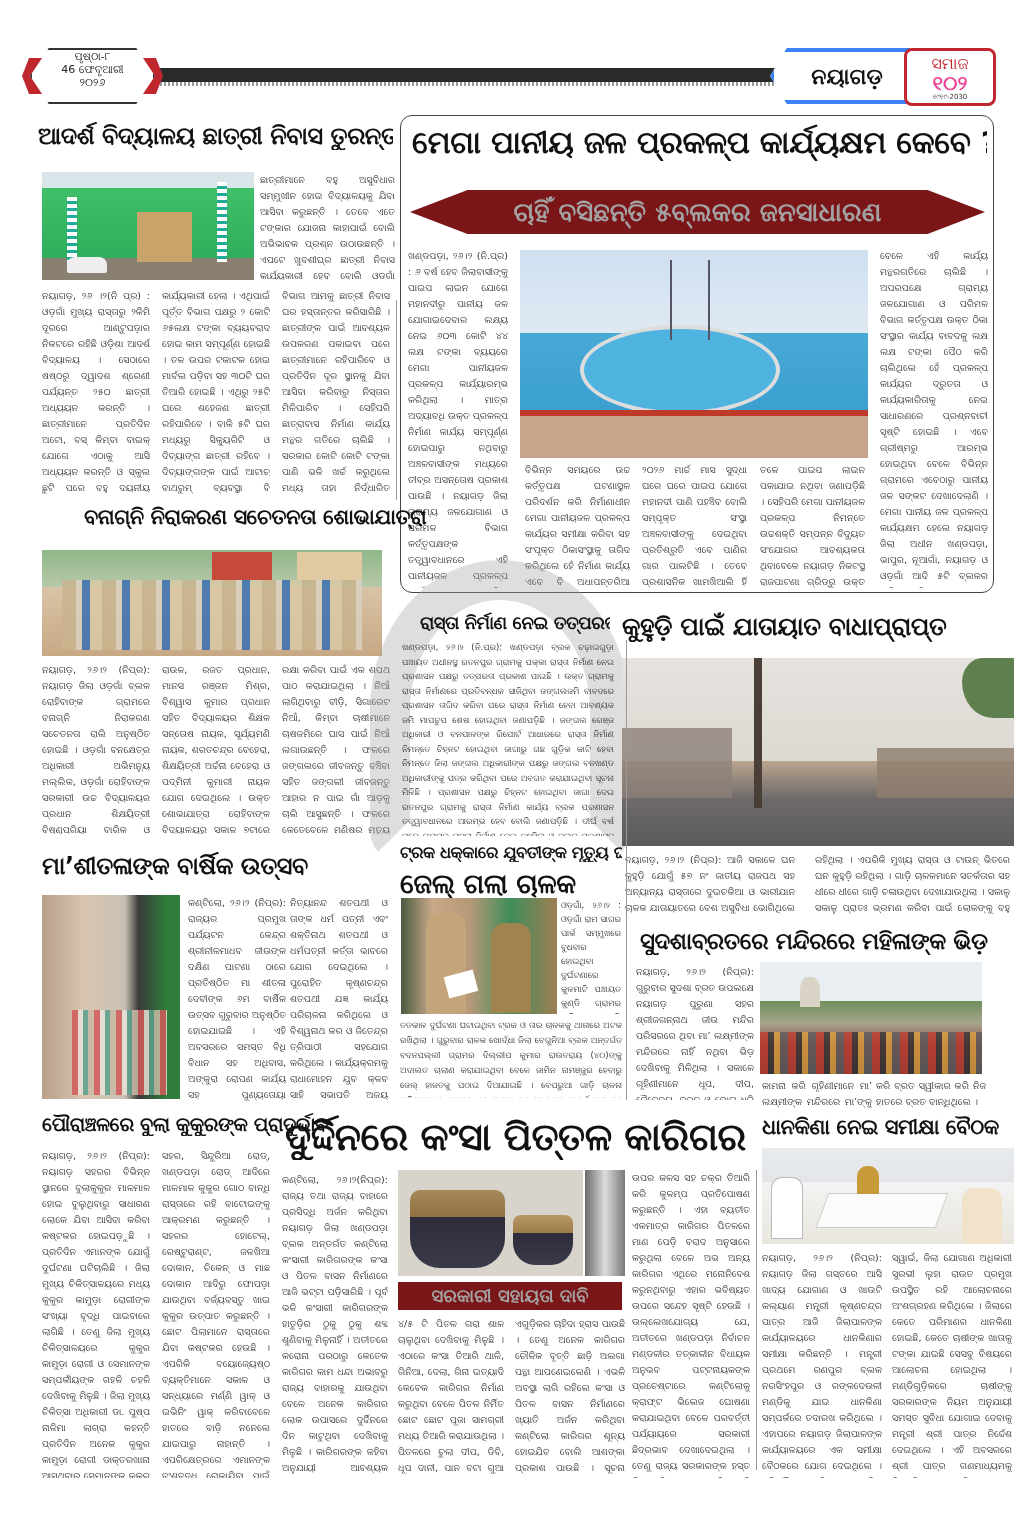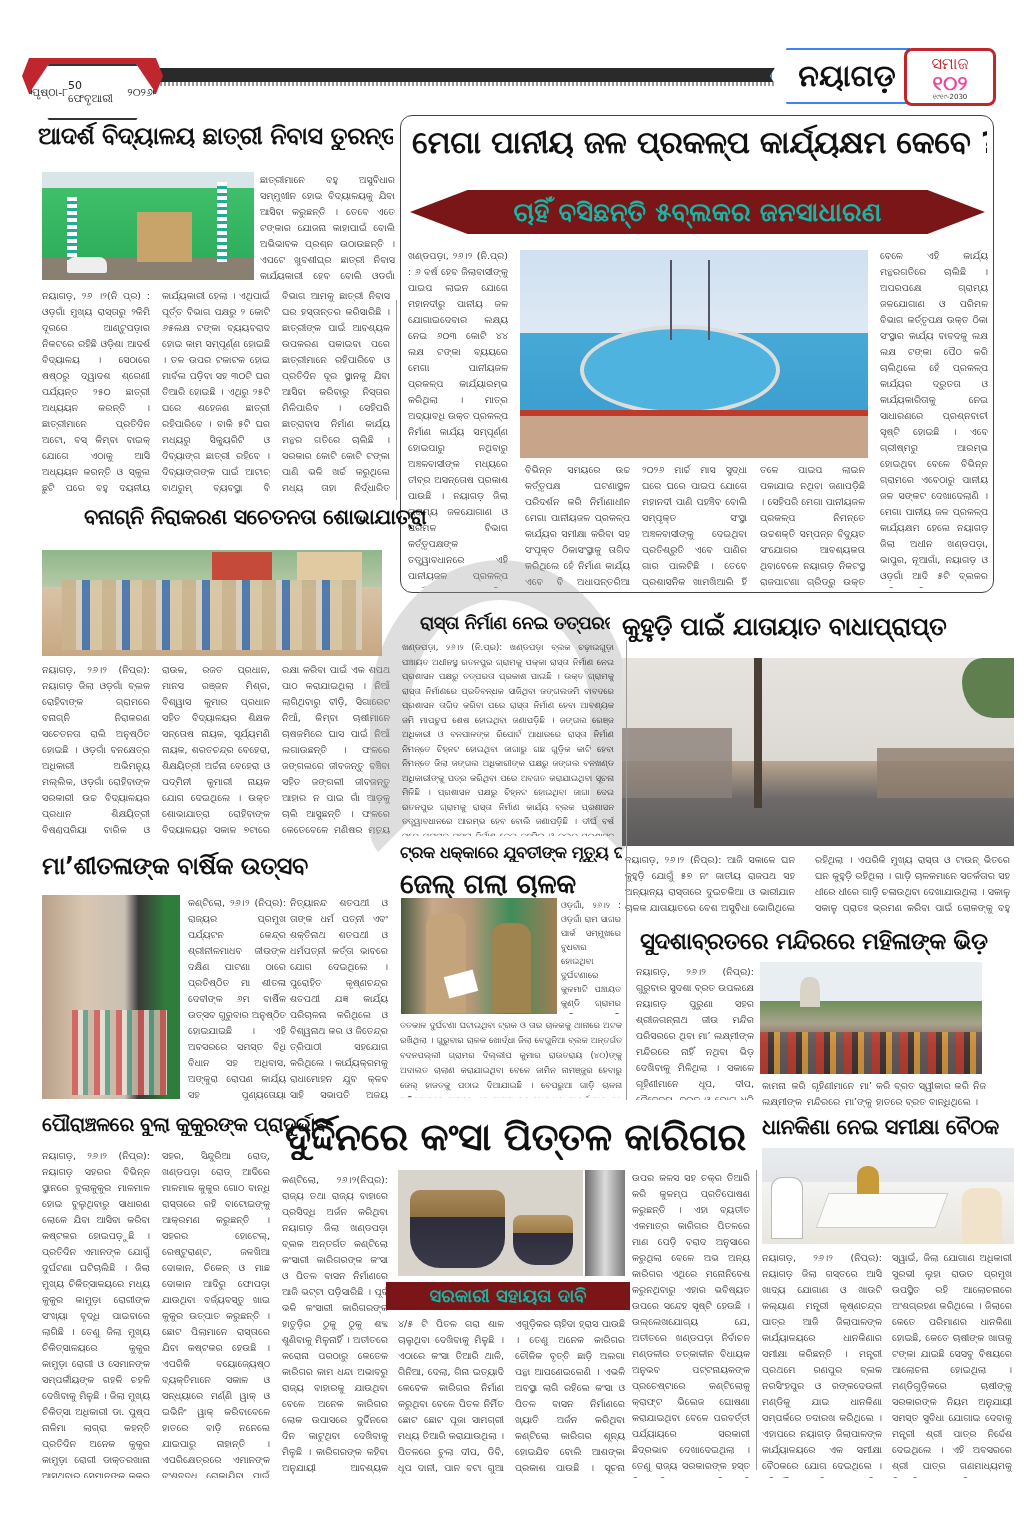--- a/index.html
+++ b/index.html
@@ -1,47 +1,47 @@
 <!DOCTYPE html>
 <html><head>
 <meta charset="utf-8">
 <style>
   * { box-sizing: border-box; margin: 0; padding: 0; }
   body { width: 1024px; height: 1520px; background: #ffffff; position: relative; overflow: hidden; font-family: "DejaVu Sans", sans-serif; color: #222; }
   .abs { position: absolute; }
   
   .hdr-bar { left: 80px; top: 68px; width: 700px; height: 14px; background: #2a2a2a; }
   .hdr-dots { left: 80px; top: 82px; width: 700px; height: 4px; background: repeating-linear-gradient(90deg,#999 0 2px,#fff 2px 4px); }
-  .page-badge { left: 30px; top: 48px; width: 125px; height: 56px; background:#fff; border:2px solid #333; clip-path: polygon(15% 0,85% 0,100% 50%,85% 100%,15% 100%,0 50%); display:flex; align-items:center; justify-content:center; font-size:11px; line-height:13px;margin-top:16px; }
+  .page-badge { left: 30px; top: 48px; width: 125px; height: 56px; background:#fff; border:2px solid #333; clip-path: polygon(15% 0,85% 0,100% 50%,85% 100%,15% 100%,0 50%); display:flex; flex-direction:column; align-items:center; font-size:11px; line-height:13px; }
   .page-badge-red { left: 22px; top: 58px; width: 141px; height: 36px; background:#c0262d; clip-path: polygon(5% 0,95% 0,100% 50%,95% 100%,5% 100%,0 50%); }
-  .section-tag { left: 770px; top: 48px; width: 140px; height: 56px; background:#fff; border:2px solid #3b82f6; clip-path: polygon(12% 0,100% 0,100% 100%,12% 100%,0 50%); display:flex; align-items:center; justify-content:center; font-size:30px; font-weight:bold; color:#111; padding-left:14px; }
+  .section-tag { left: 770px; top: 48px; width: 140px; height: 56px; background:#fff; border:4px solid #3b82f6; clip-path: polygon(12% 0,100% 0,100% 100%,12% 100%,0 50%); display:flex; align-items:center; justify-content:center; font-size:22px; font-weight:bold; color:#111; padding-left:14px; }
   .logo { left: 904px; top: 48px; width: 92px; height: 58px; border:3px solid #c0262d; border-radius:8px; background:#fff; display:flex; flex-direction:column; align-items:center; justify-content:center; }
   .logo .l1 { font-size:16px; color:#c0262d; }
   .logo .l2 { font-size:20px; font-weight:bold; color:#ec4899; line-height:20px; }
   .logo .l3 { font-size:7px; color:#333; }
   
   .hl { font-weight: bold; color:#111; white-space: nowrap; overflow:hidden; letter-spacing:-0.5px; }
   .col-text { font-size: 9.5px; line-height: 16px; color:#333; text-align: justify; overflow: hidden; }
   .photo { overflow:hidden; }
   .box-mega { left: 400px; top: 115px; width: 594px; height: 478px; border: 1.5px solid #444; border-radius: 12px; }
-  .banner-red { background:#7a1518; color:#14b8a6; font-weight:bold; display:flex; align-items:center; justify-content:center; }
+  .banner-red { background:#7a1518; color:#a3a3a3; font-weight:bold; display:flex; align-items:center; justify-content:center; }
   .ribbon { left: 410px; top: 190px; width: 575px; height: 44px; clip-path: polygon(0 50%,10% 0,90% 0,100% 50%,90% 100%,10% 100%); font-size:26px; }
   .watermark { left: 370px; top: 560px; width: 260px; height: 300px; border: 40px solid rgba(160,160,160,0.35); border-radius: 50% 50% 10% 10%; border-bottom-color: transparent; }
   .divider-v { background:#999; width:1px; }
   .cap-red { font-size: 20px; }
 </style>
 </head>
 <body>
 
 <div class="abs hdr-bar"></div>
 <div class="abs hdr-dots"></div>
 <div class="abs page-badge-red"></div>
 <div class="abs page-badge">
   <span>ପୃଷ୍ଠା-୮</span>
-  <span>50 ଫେବୃଆରୀ</span>
+  <span>46 ଫେବୃଆରୀ</span>
   <span>୨୦୨୬</span>
 </div>
 <div class="abs section-tag">ନୟାଗଡ଼</div>
 <div class="abs logo">
   <span class="l1">ସମାଜ</span>
   <span class="l2">୧୦୨</span>
   <span class="l3">୧୯୧୯-2030</span>
 </div>
 
 <div class="abs hl" style="left:38px;top:122px;width:355px;font-size:24px;">ଆଦର୍ଶ ବିଦ୍ୟାଳୟ ଛାତ୍ରୀ ନିବାସ ତୁରନ୍ତ ଖୋଲୁ</div>
@@ -125,21 +125,21 @@
 <div class="abs col-text" style="left:42px;top:1148px;width:108px;height:330px;">ନୟାଗଡ଼, ୨୬।୨ (ନିପ୍ର): ନୟାଗଡ଼ ସହରର ବିଭିନ୍ନ ସ୍ଥାନରେ ବୁଲାକୁକୁର ମାଳମାଳ ହୋଇ ବୁଲୁଥିବାରୁ ସାଧାରଣ ଲୋକେ ଯିବା ଆସିବା କରିବା କଷ୍ଟକର ହୋଇପଡ଼ୁଛି । ପ୍ରତିଦିନ ଏମାନଙ୍କ ଯୋଗୁଁ ଦୁର୍ଘଟଣା ଘଟିଚାଲିଛି । ଜିଲା ମୁଖ୍ୟ ଚିକିତ୍ସାଳୟରେ ମଧ୍ୟ କୁକୁର କାମୁଡ଼ା ରୋଗୀଙ୍କ ସଂଖ୍ୟା ବୃଦ୍ଧି ପାଇବାରେ ଲାଗିଛି । ତେଣୁ ଜିଲା ମୁଖ୍ୟ ଚିକିତ୍ସାଳୟରେ କୁକୁର କାମୁଡ଼ା ରୋଗୀ ଓ ସେମାନଙ୍କ ସମ୍ପର୍କୀୟଙ୍କ ଗହଳି ଚହଳି ଦେଖିବାକୁ ମିଳୁଛି । ଜିଲା ମୁଖ୍ୟ ଚିକିତ୍ସା ଅଧିକାରୀ ଡା. ପୁଷ୍ପ ନାଳିମା ଲାଗ୍ରା କହନ୍ତି ପ୍ରତିଦିନ ଅନେକ କୁକୁର କାମୁଡ଼ା ରୋଗୀ ଡାକ୍ତରଖାନା ଆସୁଥିବାରୁ ସେମାନଙ୍କୁ କୁକୁର କାମୁଡ଼ା ଇଞ୍ଜେକ୍ସନ ଦିଆଯାଇ ଉତ୍ତମ ଚିକିତ୍ସା ପ୍ରଦାନ କରାଯାଉଛି । ଓଡ଼ିଶା ବିଧାନସଭା ପକ୍ଷରୁ ବୁଲା କୁକୁରଙ୍କ ତଥ୍ୟ ପୌରପାଳିକା ଦେବା ପାଇଁ ଯେଉଁ ନିର୍ଦ୍ଦେଶ ହୋଇଥିଲା ସେଥିରେ ନୟାଗଡ଼ରେ ୭୮୧୬ ବୁଲା କୁକୁର ଥିବା ହିସାବ ଦିଆଯାଇଛି । ନୟାଗଡ଼ ସହରର ଦେବୋଉର କଲୋନୀ, ମୁଖ୍ୟ ସୋଲେଇ ଛକ, ପୁରୁଣା</div>
 <div class="abs col-text" style="left:162px;top:1148px;width:108px;height:330px;">ସହର, ସିନ୍ଦୁରିଆ ରୋଡ୍, ଖଣ୍ଡପଡ଼ା ରୋଡ୍ ଆଦିରେ ମାଳମାଳ କୁକୁର ଗୋଠ ବାନ୍ଧି ରାସ୍ତାରେ ରହି ବାଟୋଇଙ୍କୁ ଆକ୍ରମଣ କରୁଛନ୍ତି । ସହରର ହୋଟେଲ୍, ରେଷ୍ଟୁରାଣ୍ଟ, ଜଳଖିଆ ଦୋକାନ, ଚିକେନ୍ ଓ ମାଛ ଦୋକାନ ଆଦିରୁ ଫୋପଡ଼ା ଯାଉଥିବା ବର୍ଜ୍ୟବସ୍ତୁ ଖାଇ କୁକୁର ଉତ୍ପାତ କରୁଛନ୍ତି । ଛୋଟ ପିଲାମାନେ ରାସ୍ତାରେ ଯିବା କଷ୍ଟକର ହେଉଛି । ଏପରିକି ବୟୋଜ୍ୟେଷ୍ଠ ବ୍ୟକ୍ତିମାନେ ସକାଳ ଓ ସନ୍ଧ୍ୟାରେ ମର୍ଣ୍ଣି ୱାକ୍ ଓ ଇଭିନିଂ ୱାକ୍ କରିବାବେଳେ ହାତରେ ବାଡ଼ି ନନେଲେ ଯାଇପାରୁ ନାହାନ୍ତି । ଏପରିକ୍ଷେତ୍ରରେ ଏମାନଙ୍କ ବଂଶବୃଦ୍ଧି ରୋକାଯିବା ପାଇଁ ବାରମ୍ବାର ଗଣମାଧ୍ୟମରେ ଖବର ପ୍ରକାଶ ପାଉଥିଲେ ମଧ୍ୟ ପୌରପାଳିକା ତରଫରୁ କୌଣସି ଆଖିଦୃଶିଆ ପଦକ୍ଷେପ ନିଆଯାଉନାହିଁ । ନୟାଗଡ଼ ଅଦାଲତର ବରିଷ୍ଠ ଆଇନଜୀବୀ ଅଶୋକ କୁମାର କର କହନ୍ତି ବୁଲାକୁକୁରଙ୍କ ପ୍ରାଦୁର୍ଭାବ ଯୋଗୁଁ ଆମେ ବୟୋଜ୍ୟେଷ୍ଠ ବ୍ୟକ୍ତି ଘରୁ ବାହାରିପାରୁ ନାହୁଁ । ତେଣୁ ଏମାନଙ୍କୁ ନିୟନ୍ତ୍ରଣ କରିବା ନିହାତି ଦରକାର ।</div>
 
 <div class="abs hl" style="left:285px;top:1115px;width:475px;font-size:38px;">ଦୁର୍ଦ୍ଦିନରେ କଂସା ପିତ୍ତଳ କାରିଗର</div>
 <div class="abs col-text" style="left:282px;top:1172px;width:106px;height:306px;">କଣ୍ଟିଲୋ, ୨୬।୨(ନିପ୍ର): ରାଜ୍ୟ ତଥା ରାଜ୍ୟ ବାହାରେ ପ୍ରସିଦ୍ଧି ଅର୍ଜନ କରିଥିବା ନୟାଗଡ଼ ଜିଲା ଖଣ୍ଡପଡ଼ା ବ୍ଲକ ଅନ୍ତର୍ଗତ କଣ୍ଟିଲୋ କଂସାରୀ କାରିଗରଙ୍କ କଂସା ଓ ପିତଳ ବାସନ ନିର୍ମାଣରେ ଆଜି ଭଟ୍ଟା ପଡ଼ିସାରିଛି । ପୂର୍ବ ଭଳି କଂସାରୀ କାରିଗରଙ୍କ ହାତୁଡ଼ିର ଠୁକୁ ଠୁକୁ ଶବ୍ଦ ଶୁଣିବାକୁ ମିଳୁନାହିଁ । ଅତୀତରେ କରୋନା ପରଠାରୁ କେତେକ କାରିଗର କାମ ଧନ୍ଦା ଅଭାବରୁ ରାଜ୍ୟ ବାହାରକୁ ଯାଉଥିବା ବେଳେ ଅନେକ କାରିଗର ଲୋକ ଉପାସରେ ଦୁର୍ଦ୍ଦିନରେ ଦିନ କାଟୁଥିବା ଦେଖିବାକୁ ମିଳୁଛି । କାରିଗରଙ୍କ କହିବା ଅନୁଯାୟୀ ଆବଶ୍ୟକ କଞ୍ଚାମାଲ ଓ କୋଇଲା ଅଭାବ ଦୀର୍ଘ ବର୍ଷ ହେଲା ଲାଗି ରହିଥିବାରୁ ନୂତନ ବାସନ ନିର୍ମାଣରେ ବାଧା ସୃଷ୍ଟି ହେଉଛି । ଅତୀତରେ ସ୍ଥାନୀୟ କଂସା ପିତଳ ସମବାୟ ସମିତି ମାଧ୍ୟମରେ ସରକାରୀ ପ୍ରୋତ୍ସାହନ ମିଳୁଥିବାରୁ ଶତାଧିକ କଂସା ପିତଳ ବାସନ ଶବ୍ଦ ମାନ ଉଠି ଉଠିଥିଲା । କିନ୍ତୁ ବର୍ତ୍ତମାନ ମାତ୍ର</div>
 <div class="abs photo" style="left:398px;top:1170px;width:185px;height:106px;background:#d8d4cc;">
   <div style="position:absolute;left:12px;top:20px;width:95px;height:78px;background:linear-gradient(180deg,#a88a5a 0,#8f6f40 35%,#2c2c3a 35%,#3a3a4a 100%);border-radius:10px 10px 30px 30px;"></div>
   <div style="position:absolute;left:115px;top:45px;width:60px;height:50px;background:linear-gradient(180deg,#b99a66 0,#9c7c48 35%,#2c2c3a 35%,#3a3a4a 100%);border-radius:8px 8px 22px 22px;"></div>
 </div>
 <div class="abs photo" style="left:585px;top:1170px;width:40px;height:106px;background:linear-gradient(90deg,#6b6b6b,#dcdcdc 50%,#7a7a7a);"></div>
-<div class="abs banner-red cap-red" style="left:386px;top:1282px;width:244px;height:28px;font-size:18px;">ସରକାରୀ ସହାୟତା ଦାବି</div>
+<div class="abs banner-red cap-red" style="left:398px;top:1282px;width:224px;height:28px;font-size:18px;">ସରକାରୀ ସହାୟତା ଦାବି</div>
 <div class="abs col-text" style="left:398px;top:1316px;width:106px;height:162px;">୪/୫ ଟି ପିତଳ ଗରା ଶାଳ ଚାଲୁଥିବା ଦେଖିବାକୁ ମିଳୁଛି । ଏଠାରେ କଂସା ତିଆରି ଥାଳି, ଗିନିଆ, ଦେଲା, ଗିନା ଇତ୍ୟାଦି କେବେକ କାରିଗର ନିର୍ମାଣ କରୁଥିବା ବେଳେ ପିତଳ ନିର୍ମିତ ଛୋଟ ଛୋଟ ପୂଜା ସାମଗ୍ରୀ ମଧ୍ୟ ତିଆରି କରାଯାଉଥିଲା । ପିତଳରେ ଚୁଲା ଦୀପ, ଡିବି, ଧୂପ ଦାନୀ, ପାନ ବଟା ଗୁଆ କାଟି, ଚୂନଖାଇ ଆଦି ତିଆରି ହେଉଥିଲା । ମାତ୍ର ଏବେ ସେସବୁ ତିଆରି ହେଉ ନଥିବା ଜଣାଯାଉଛି । କାରଣ ବର୍ତ୍ତମାନ ସମାଜରେ</div>
 <div class="abs col-text" style="left:515px;top:1316px;width:110px;height:162px;">ଏଗୁଡ଼ିକର ଚାହିଦା ହ୍ରାସ ପାଉଛି । ତେଣୁ ଅନେକ କାରିଗର ଚୌଳିକ ବୃତ୍ତି ଛାଡ଼ି ଅଲଗା ପନ୍ଥା ଆପଣେଇଲେଣି । ଏଭଳି ଅବସ୍ଥା ଲାଗି ରହିଲେ କଂସା ଓ ପିତଳ ବାସନ ନିର୍ମାଣରେ ଖ୍ୟାତି ଅର୍ଜନ କରିଥିବା କଣ୍ଟିଲୋ କାରିଗର ଶୂନ୍ୟ ହୋଇଯିବ ବୋଲି ଆଶଙ୍କା ପ୍ରକାଶ ପାଉଛି । ସୂଚନା ଯୋଗ୍ୟ ଯେ, କଣ୍ଟିଲୋ ହାଟପୋଖରୀ ପାଟଣା ସାହିର ମାତ୍ର ୩।୪ ଟି ପରିବାର ତମ୍ବା ଓ ପିତଳ ରେ ଛୋଟ ବଡ଼ ନାଗ ମୂର୍ତ୍ତି ଓ ମନ୍ଦିର</div>
 <div class="abs col-text" style="left:632px;top:1170px;width:118px;height:308px;">ଉପର କଳସ ସହ ଚକ୍ର ତିଆରି କରି କୁଳମ୍ପ ପ୍ରତିପୋଷଣ କରୁଛନ୍ତି । ଏହା ବ୍ୟତୀତ ଏକମାତ୍ର କାରିଗର ପିତଳରେ ମାଣ ପେଡ଼ି ବରାଦ ଅନୁସାରେ କରୁଥିଲା ବେଳେ ଅଭ ଅନ୍ୟ କାରିଗର ଏଥିରେ ମନୋନିବେଶ କରୁନଥିବାରୁ ଏହାର ଭବିଷ୍ୟତ ଉପରେ ସନ୍ଦେହ ସୃଷ୍ଟି ହେଉଛି । ଉଲ୍ଲେଖଯୋଗ୍ୟ ଯେ, ଅତୀତରେ ଖଣ୍ଡପଡ଼ା ନିର୍ବାଚନ ମଣ୍ଡଳୀର ତତ୍କାଳୀନ ବିଧାୟକ ଅନୁଭବ ପଟ୍ଟନାୟକଙ୍କ ପ୍ରଚେଷ୍ଟାରେ କଣ୍ଟିଲୋକୁ କ୍ରାଫ୍ଟ ଭିଲେଜ ଘୋଷଣା କରାଯାଇଥିବା ବେଳେ ପରବର୍ତ୍ତୀ ପର୍ଯ୍ୟାୟରେ ସରକାରୀ ଛିଦ୍ରଭାବ ଦେଖାଦେଇଥିଲା । ତେଣୁ ରାଜ୍ୟ ସରକାରଙ୍କ ହସ୍ତ ଶିଳ୍ପ ବିଭାଗ ଏଥିପ୍ରତି ଦୃଷ୍ଟି ଦେଇ ସମସ୍ତ କାରିଗରଙ୍କ ଜୀବନ ଜୀବିକା ପ୍ରତି ଧ୍ୟାନ ଦେଇ ପୂର୍ବ ଐତିହ୍ୟ ଫେରାଇ ଆଣିବା ଦିଗରେ ଯତ୍ନବାନ ହୋଇପାରିଲେ ପୁଣି କଂସା ପିତଳ ବାସନ ଶିଳ୍ପରେ କଣ୍ଟିଲୋ ମଟି ଚର୍ଚ୍ଚିତ ଉଠିବ ଏଥିରେ ସନ୍ଦେହ ନାହିଁ ।</div>
 
 <div class="abs hl" style="left:762px;top:1115px;width:252px;font-size:21px;">ଧାନକିଣା ନେଇ ସମୀକ୍ଷା ବୈଠକ</div>
 <div class="abs photo" style="left:762px;top:1148px;width:252px;height:96px;background:linear-gradient(180deg,#e9ecef 0,#e3e5e8 35%,#f3f3f2 35%,#e9e6de 100%);">
   <div style="position:absolute;left:60px;top:45px;width:120px;height:35px;background:#fbfbfa;border:1px solid #ccc;transform:skewX(-20deg);"></div>
   <div style="position:absolute;left:95px;top:18px;width:22px;height:28px;background:#c89b3a;border-radius:10px 10px 0 0;"></div>
   <div style="position:absolute;left:10px;top:30px;width:30px;height:60px;background:#fff;border-radius:10px 10px 0 0;box-shadow:0 0 0 1px #bbb;"></div>
   <div style="position:absolute;left:200px;top:40px;width:40px;height:55px;background:#f0e3c9;border-radius:12px 12px 0 0;"></div>

